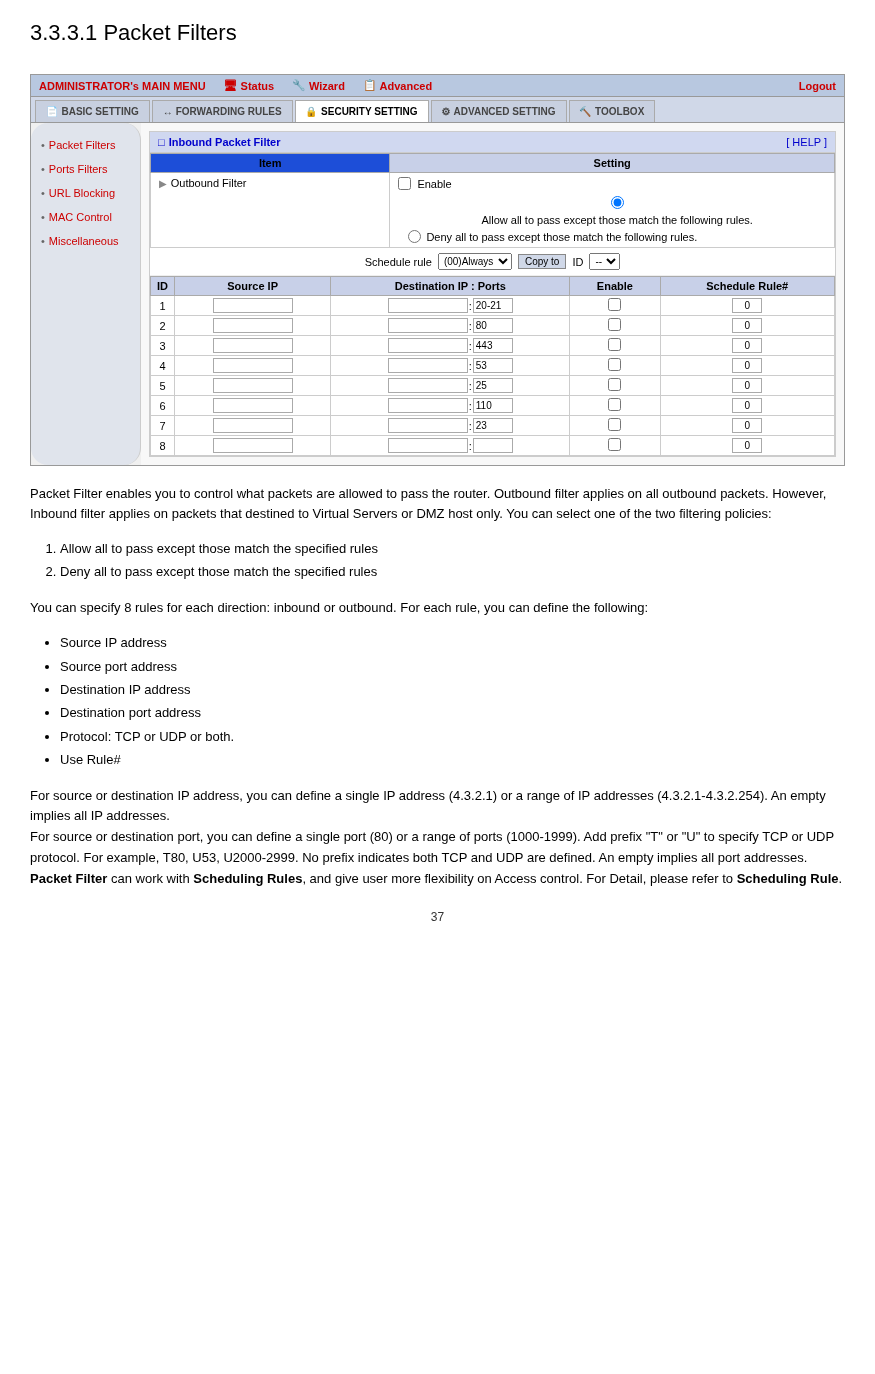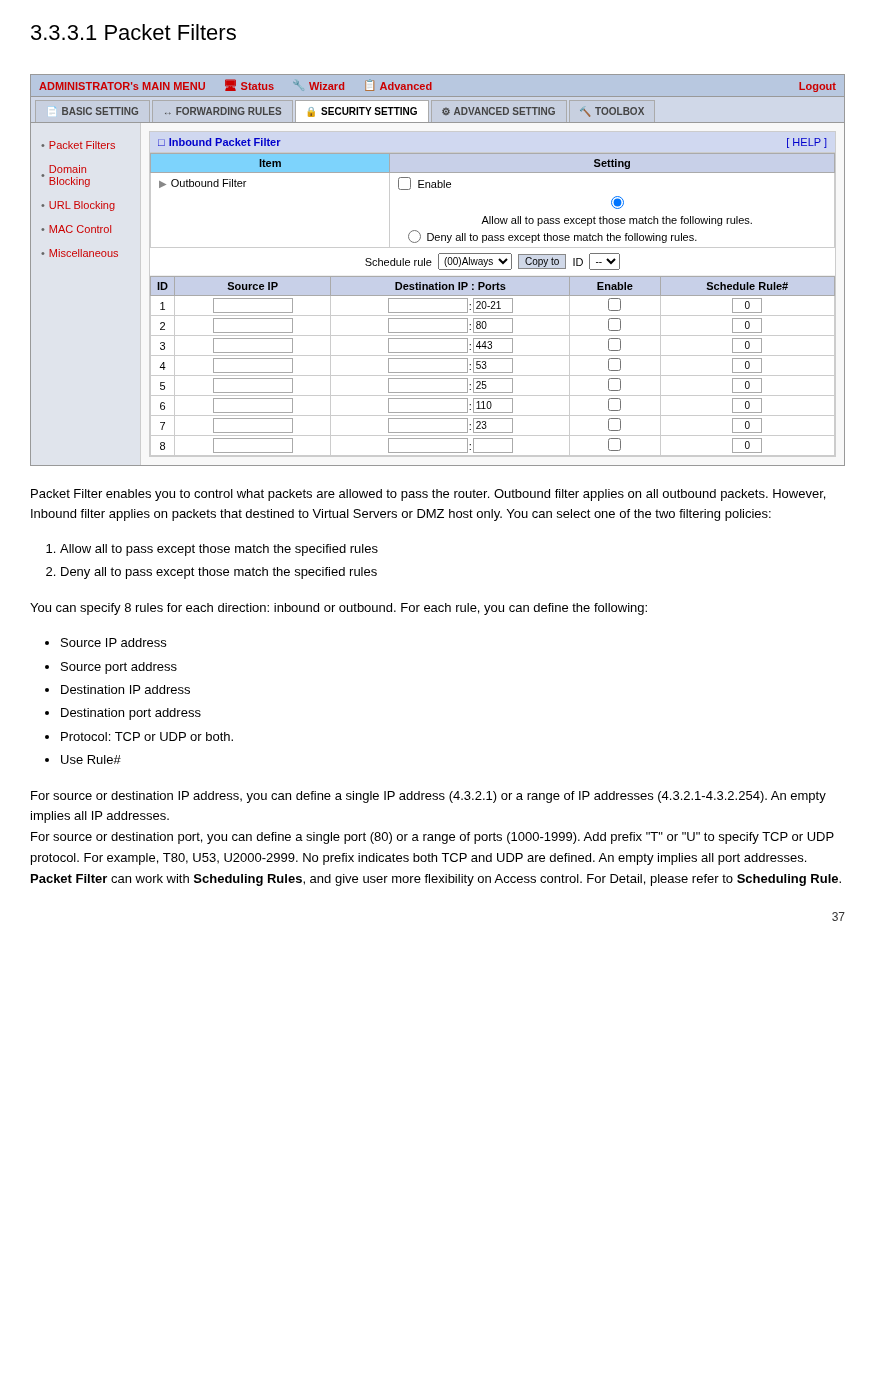--- a/index.html
+++ b/index.html
@@ -70,20 +70,21 @@
     }
     .content-area {
       display: flex;
       background: #f0f0f0;
     }
     .sidebar {
       width: 110px;
       background: #e0e4ec;
       border-right: 1px solid #ccc;
       padding: 10px 0;
+      border-radius: 17px;
     }
     .sidebar-item {
       font-size: 11px;
       color: #c00;
       padding: 6px 10px;
       cursor: pointer;
       display: flex;
       align-items: center;
       gap: 4px;
     }
@@ -207,21 +208,21 @@
       list-style: disc;
       margin-top: 12px;
     }
     .footer-text {
       line-height: 1.6;
       font-size: 13px;
       margin-bottom: 10px;
     }
     .bold { font-weight: bold; }
     .page-num {
-      text-align: right;
+      text-align: center;
       font-size: 12px;
       color: #333;
       margin-top: 20px;
     }
     .outbound-label {
       display: flex;
       align-items: center;
       gap: 4px;
       font-size: 11px;
     }
@@ -279,21 +280,21 @@
     </div>
   </div>
 
   <div class="content-area">
 
     <div class="sidebar">
       <div class="sidebar-item">
         <span>Packet Filters</span>
       </div>
       <div class="sidebar-item">
-        <span>Domain Blocking</span>
+        <span>Ports Filters</span>
       </div>
       <div class="sidebar-item">
         <span>URL Blocking</span>
       </div>
       <div class="sidebar-item">
         <span>MAC Control</span>
       </div>
       <div class="sidebar-item">
         <span>Miscellaneous</span>
       </div>
@@ -306,21 +307,21 @@
           <div class="title">
             <span>□</span>
             <span>Inbound Packet Filter</span>
           </div>
           <span class="help">[ HELP ]</span>
         </div>
 
         <table class="filter-table" style="width:100%; border-collapse:collapse;">
           <tbody>
               <tr>
-            <th style="width:35%; font-size:11px; background:#7dd3fc; border:1px solid #aaa; padding:3px;">Item</th>
+            <th style="width:35%; font-size:11px; background:#1d4ed8; border:1px solid #aaa; padding:3px;">Item</th>
             <th style="width:65%; font-size:11px; background:#c8d0e8; border:1px solid #aaa; padding:3px;">Setting</th>
           </tr>
           <tr>
             <td style="border:1px solid #ccc; padding:4px 8px; font-size:11px; vertical-align:top;">
               <div class="outbound-label">
                 <span class="arrow">▶</span>
                 <span>Outbound Filter</span>
               </div>
             </td>
             <td style="border:1px solid #ccc; padding:4px 8px; font-size:11px; vertical-align:top;">

